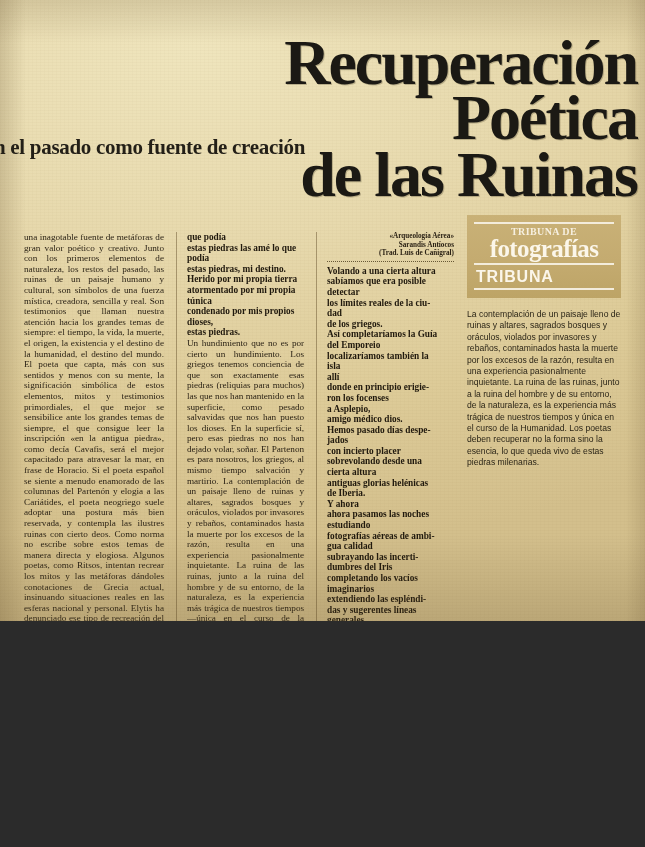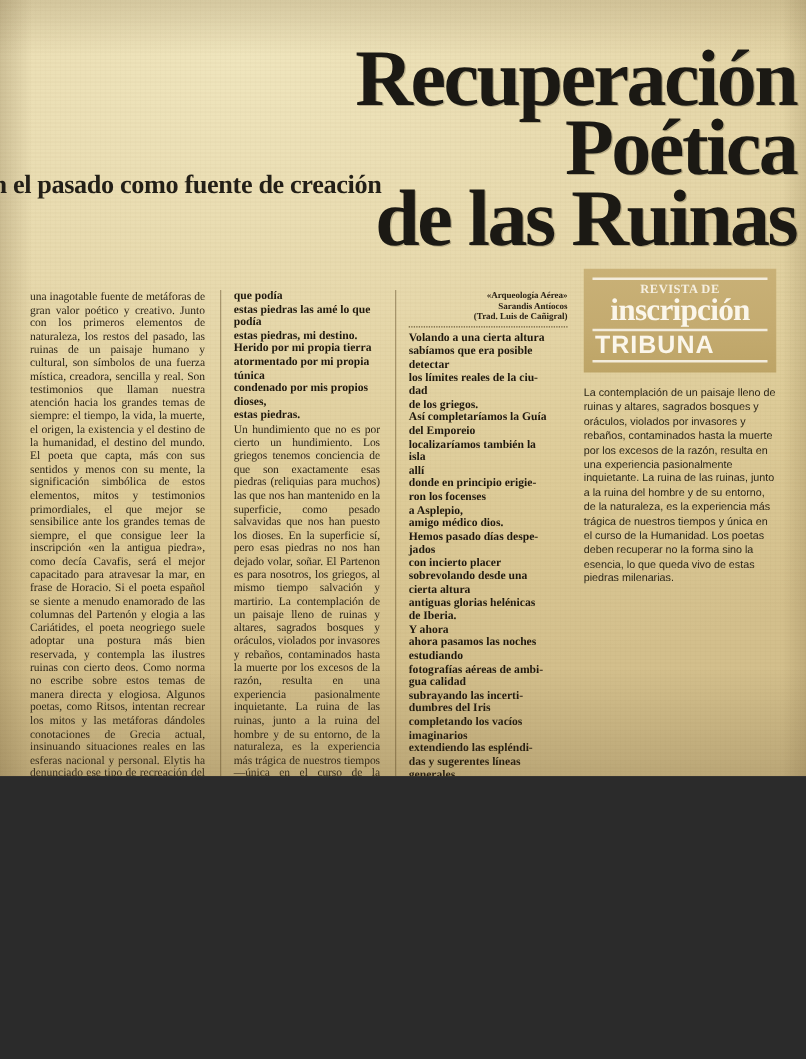--- a/index.html
+++ b/index.html
@@ -168,21 +168,21 @@
     font-size: 25px;
     letter-spacing: -.6px;
     color: #fbf6ea;
     text-align: center;
     line-height: 25px;
     margin-top: -1px;
   }
   .mh-tribuna {
     font-family: "Liberation Sans", sans-serif;
     font-weight: bold;
-    font-size: 20px;
+    font-size: 16px;
     letter-spacing: .8px;
     color: #fbf6ea;
     text-align: left;
     line-height: 19px;
     padding-left: 2px;
   }
 
   .sidebar-text {
     position: absolute;
     left: 467px;
@@ -204,22 +204,22 @@
   <div class="headline">
     <span class="hl-line hl1">Recuperación</span>
     <span class="hl-line hl2">Poética</span>
     <span class="hl-line hl3">de las Ruinas</span>
   </div>
 
   <div class="subhead">n el pasado como fuente de creación</div>
 
   <div class="masthead">
     <div class="mh-rule"></div>
-    <div class="mh-revista">REVISTA DE</div>
-    <div class="mh-arq">inscripción</div>
+    <div class="mh-revista">TRIBUNA DE</div>
+    <div class="mh-arq">fotografías</div>
     <div class="mh-rule"></div>
     <div class="mh-tribuna">TRIBUNA</div>
     <div class="mh-rule"></div>
   </div>
 
   <div class="sidebar-text">La contemplación de un paisaje lleno de ruinas y altares, sagrados bosques y oráculos, violados por invasores y rebaños, contaminados hasta la muerte por los excesos de la razón, resulta en una experiencia pasionalmente inquietante. La ruina de las ruinas, junto a la ruina del hombre y de su entorno, de la naturaleza, es la experiencia más trágica de nuestros tiempos y única en el curso de la Humanidad. Los poetas deben recuperar no la forma sino la esencia, lo que queda vivo de estas piedras milenarias.</div>
 
   <div class="body-area">
 
     <div class="col c1">

